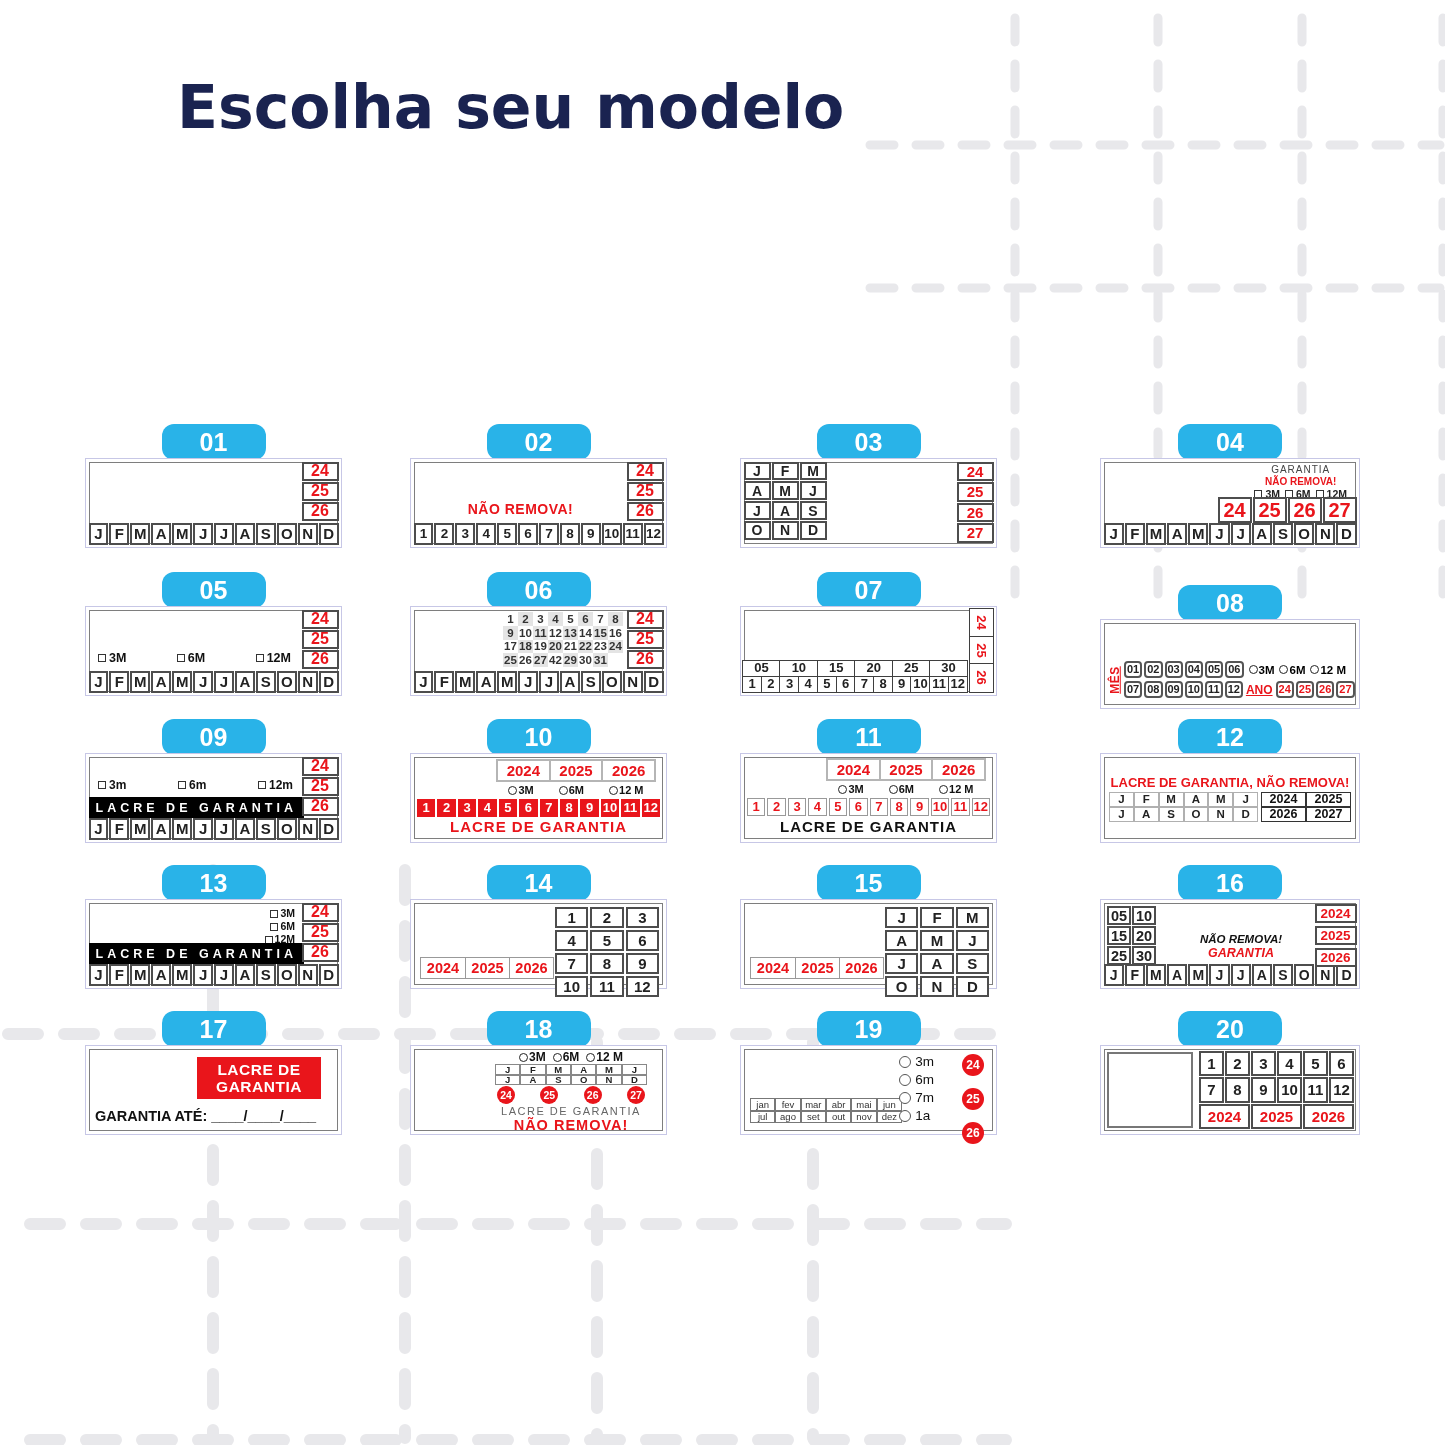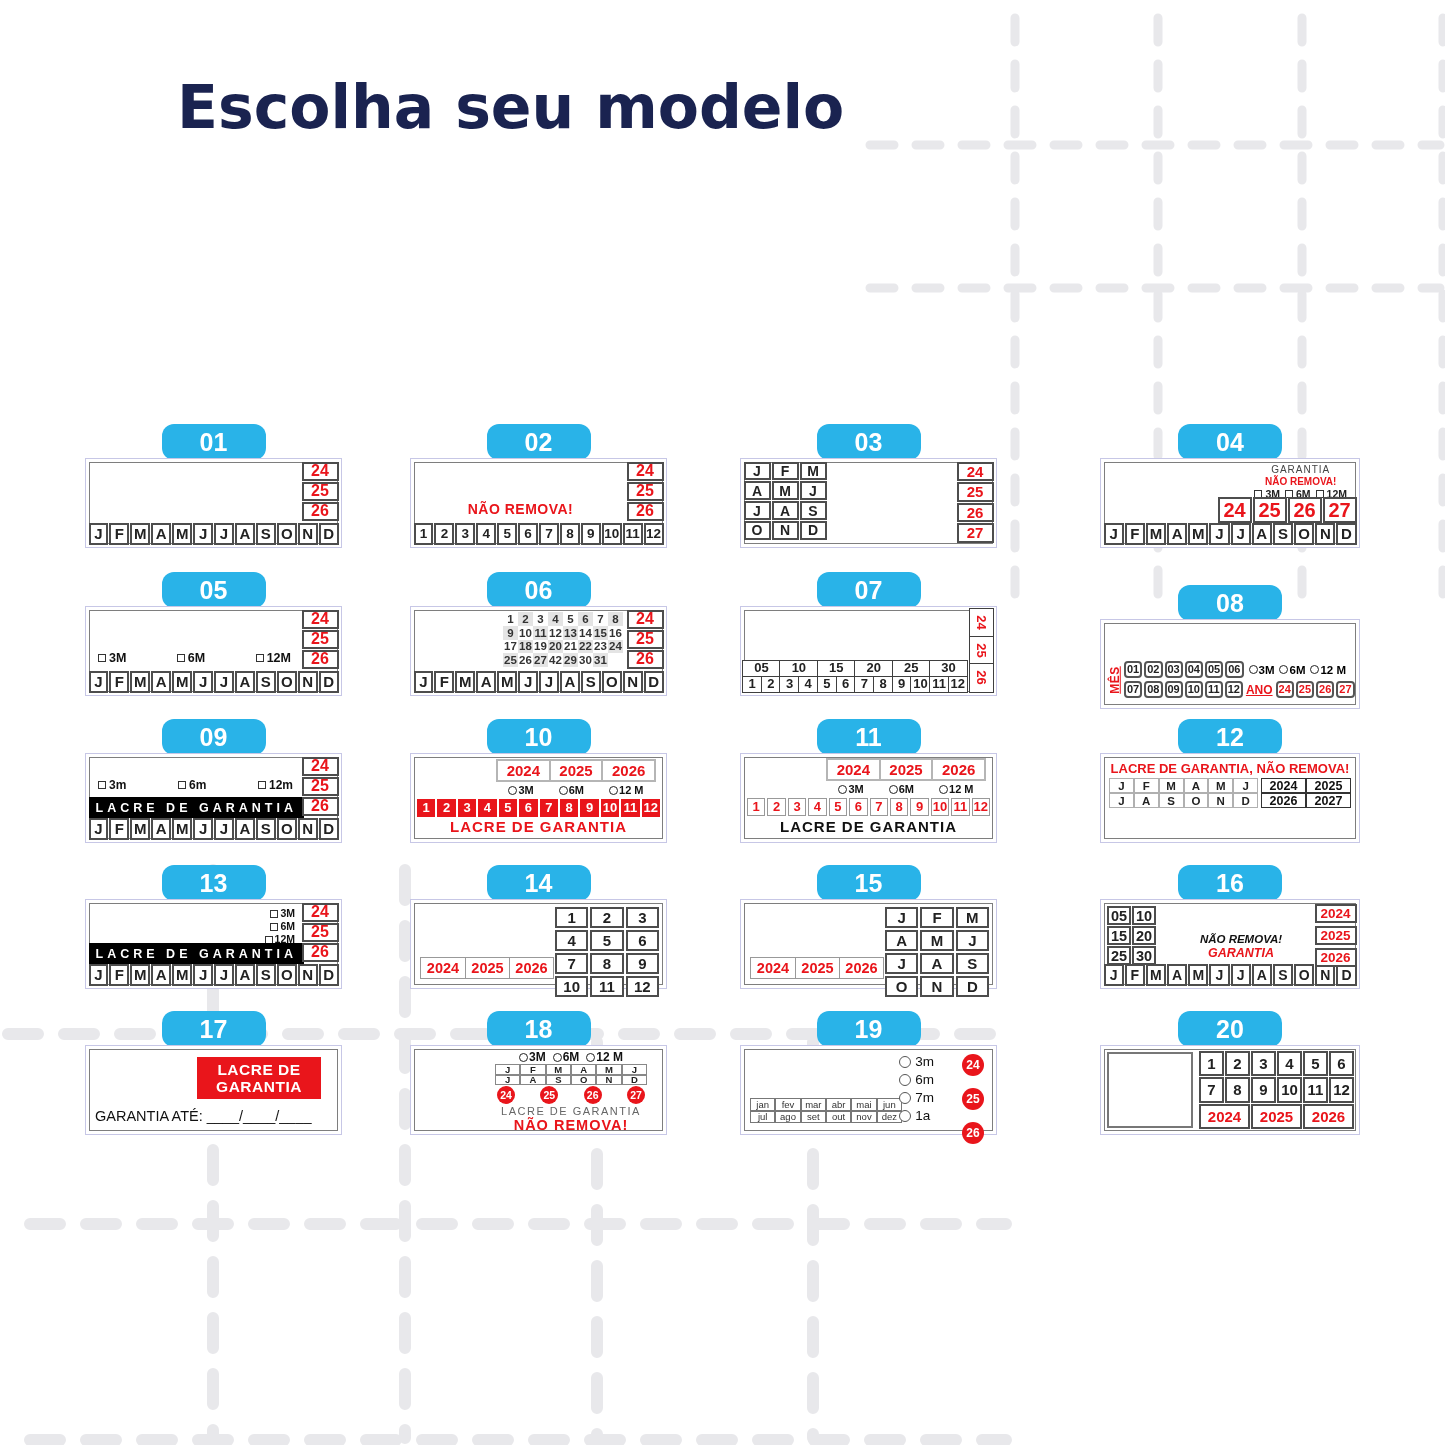--- a/index.html
+++ b/index.html
@@ -84,21 +84,21 @@
 .yrow1011 span+span{border-left:2px solid #b5b5b5}
 .radrow{align-self:flex-end;width:160px;margin-right:4px;display:flex;justify-content:space-around;font-weight:bold;font-size:11px;color:#111;padding:2px 0}
 .strip10{display:flex;margin-top:1px}
 .strip10 span{flex:1;background:var(--red);color:#fff;text-align:center;font-weight:bold;font-size:13px;line-height:18px;border-right:2px solid #fff}
 .strip10 span:last-child{border-right:none}
 .lbl10{text-align:center;color:var(--red);font-weight:bold;font-size:15px;letter-spacing:1px;margin-top:1px}
 .strip11{display:flex;gap:2px;margin-top:1px}
 .strip11 span{flex:1;border:1.5px solid #999;color:var(--red);text-align:center;font-weight:bold;font-size:13px;line-height:16px;background:#fff}
 .lbl11{text-align:center;color:#111;font-weight:bold;font-size:15px;letter-spacing:1px;margin-top:2px}
 
-.c12col{position:absolute;inset:0;display:flex;flex-direction:column;justify-content:flex-start;padding:3px 4px}
+.c12col{position:absolute;inset:0;display:flex;flex-direction:column;justify-content:center;padding:3px 4px}
 .t12{color:var(--red);font-weight:bold;font-size:13px;text-align:center;white-space:nowrap;margin-bottom:2px}
 .row12{display:flex;gap:3px}
 .mg12{flex:1;display:grid;grid-template-columns:repeat(6,1fr)}
 .mg12 span{border:1px solid #b0b0b0;height:15px;display:flex;align-items:center;justify-content:center;font-weight:bold;font-size:11.5px;color:#222}
 .yg12{width:90px;display:grid;grid-template-columns:repeat(2,1fr)}
 .yg12 span{border:1.5px solid #333;height:15px;display:flex;align-items:center;justify-content:center;font-weight:bold;font-size:12.5px;color:#111}
 
 .yrow1415{position:absolute;left:5px;bottom:5px;border:1.5px solid #999;display:flex}
 .yrow1415 span{width:44px;text-align:center;color:var(--red);font-weight:bold;font-size:14.5px;line-height:20px}
 .yrow1415 span+span{border-left:1.5px solid #999}
@@ -107,21 +107,21 @@
 
 .g16{position:absolute;left:2px;top:2px;display:grid;grid-template-columns:repeat(2,24px);gap:1px}
 .g16 span{height:19px;border:2px solid var(--bd);display:flex;align-items:center;justify-content:center;font-weight:bold;font-size:14.5px;color:#222}
 .c16mid{position:absolute;left:70px;right:48px;top:28px;text-align:center;line-height:1.25}
 .c16rem{font-style:italic;font-weight:bold;font-size:11.5px;color:#111}
 .c16gar{font-style:italic;font-weight:bold;font-size:12.5px;color:var(--red)}
 .ycol16{position:absolute;right:-1.5px;top:0;display:flex;flex-direction:column;gap:3px;z-index:3}
 .ycol16 span{width:42px;height:19px;border:2px solid var(--bd);display:flex;align-items:center;justify-content:center;color:var(--red);font-weight:bold;font-size:13.5px;background:#fff}
 
 .seal17{position:absolute;right:16px;top:7px;width:124px;background:var(--red);color:#fff;text-align:center;font-weight:bold;font-size:15.5px;line-height:17px;padding:4px 0;letter-spacing:.5px}
-.until17{position:absolute;left:5px;bottom:6px;font-weight:normal;font-size:14.5px;color:#111}
+.until17{position:absolute;left:5px;bottom:6px;font-weight:bold;font-size:14.5px;color:#111}
 
 .c18col{position:absolute;right:3px;top:0;width:176px;text-align:center}
 .radrow18{display:flex;justify-content:center;gap:7px;font-weight:bold;font-size:12px;color:#111;line-height:14px}
 .mg18{display:grid;grid-template-columns:repeat(6,1fr);width:152px;margin:0 auto}
 .mg18 span{border:1px solid #888;height:10.5px;display:flex;align-items:center;justify-content:center;font-weight:bold;font-size:9.5px;color:#222}
 .circrow18{display:flex;justify-content:space-between;width:148px;margin:1px auto}
 .rcirc{width:18px;height:18px;border-radius:50%;background:var(--red);color:#fff;font-weight:bold;font-size:10.5px;display:flex;align-items:center;justify-content:center}
 .lbl18{color:#666;font-size:11px;letter-spacing:1.5px;line-height:12px}
 .warn18{color:var(--red);font-weight:bold;font-size:14.5px;letter-spacing:1px;line-height:16px}
 

